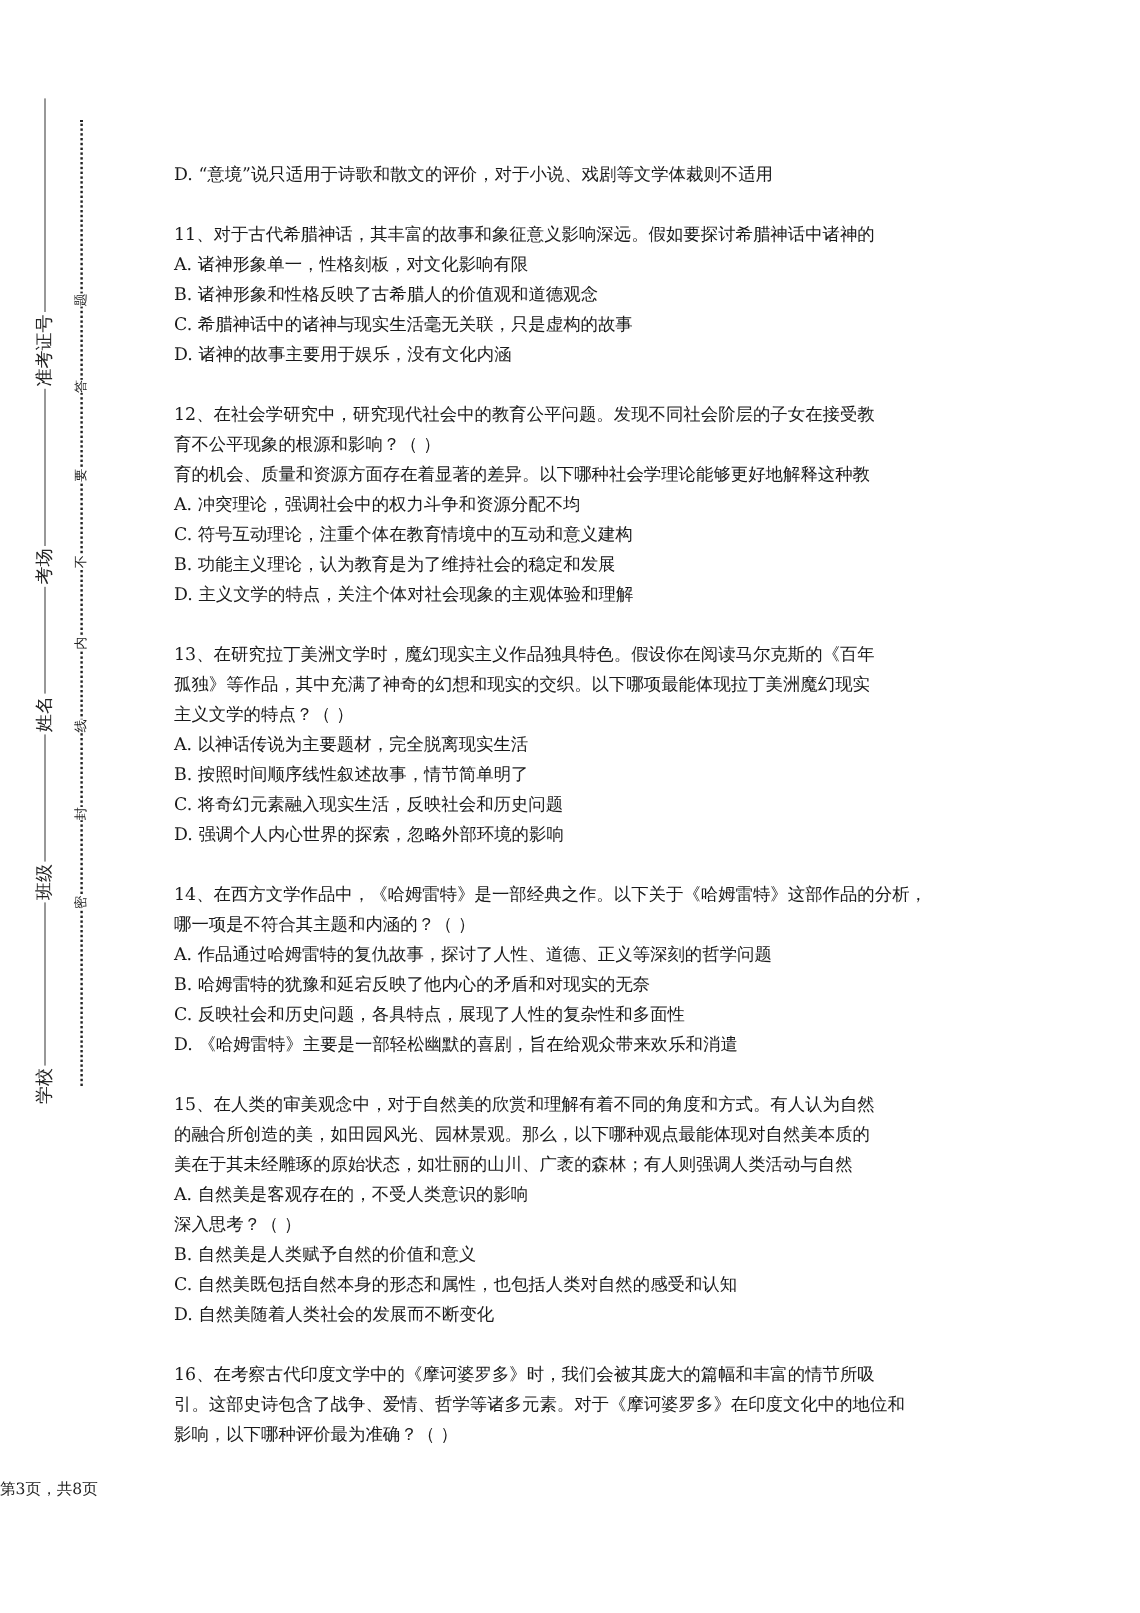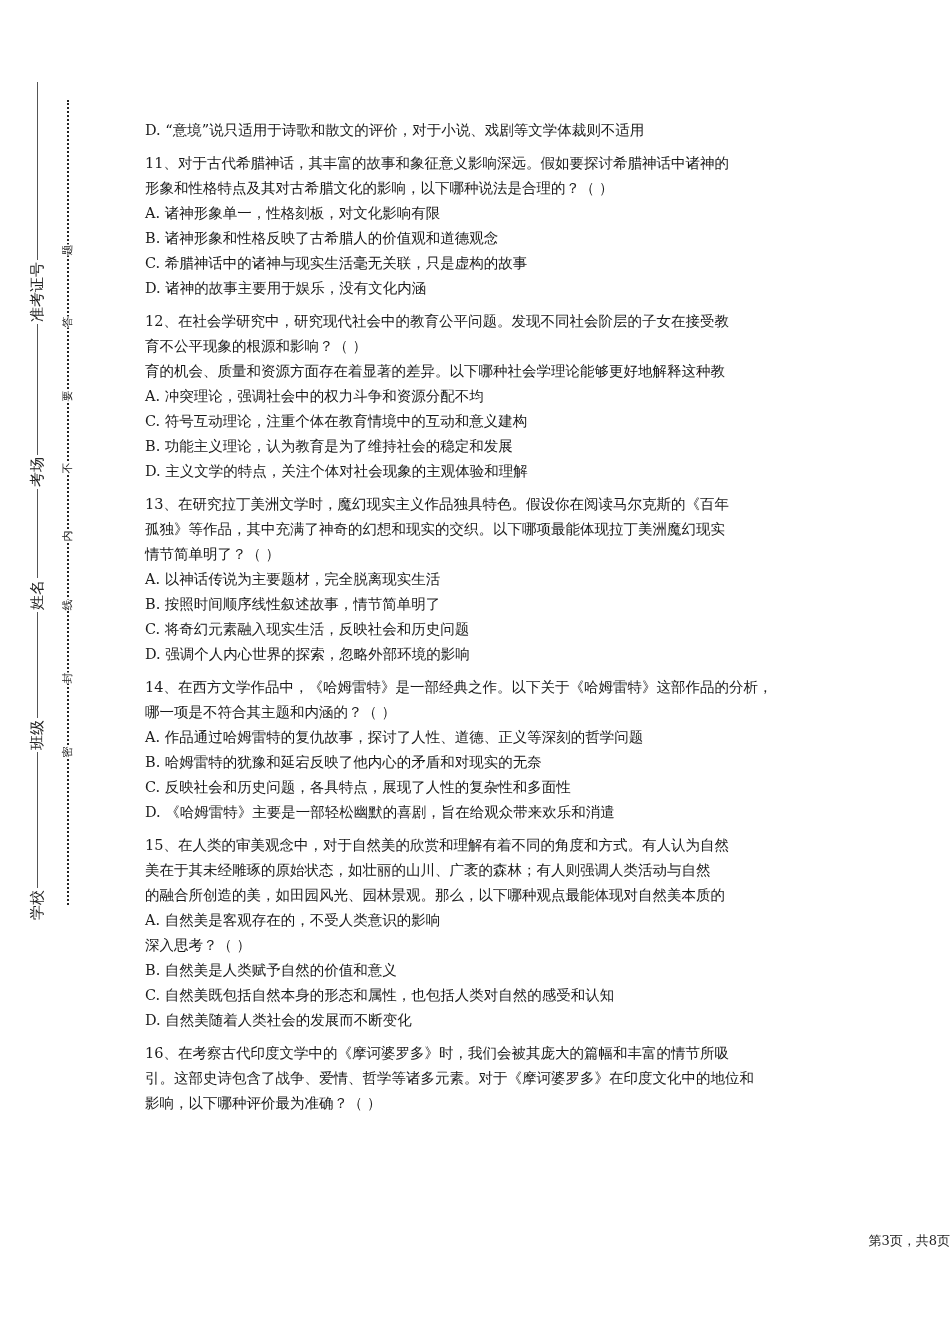--- a/index.html
+++ b/index.html
@@ -5,24 +5,24 @@
   html, body { margin:0; padding:0; background:#ffffff; }
   body { width:950px; height:1344px; position:relative; overflow:hidden;
          font-family:"DejaVu Serif","Liberation Serif",serif; color:#1a1a1a; }
   .binding-line { position:absolute; left:37px; top:82px; width:1px; height:813px; background:#555; }
   .dotted-line { position:absolute; left:67px; top:100px; width:0; height:805px;
                  border-left:2px dotted #222; }
   .side-label { position:absolute; left:37px; transform:translate(-50%,-50%) rotate(-90deg);
                 white-space:nowrap; font-size:15px; background:#fff; padding:0 2px; color:#222; }
   .seal-char { position:absolute; left:68px; transform:translate(-50%,-50%) rotate(-90deg);
                font-size:11px; background:#fff; padding:1px 0; color:#222; line-height:12px; }
-  .content { position:absolute; left:145px; top:118px; width:680px; font-size:14.5px; line-height:25px; }
+  .content { position:absolute; left:145px; top:134px; width:680px; font-size:14.5px; line-height:25px; }
   .line { white-space:nowrap; height:25px; }
-  .question { margin-top:8px; }
-  .footer { position:absolute; top:1232px; left:0; width:950px; text-align:right; font-size:13px; color:#222; }
+  .question { margin-top:25px; }
+  .footer { position:absolute; top:1232px; left:0; width:950px; text-align:left; font-size:13px; color:#222; }
 </style>
 </head>
 <body>
 
 <div>
   <div class="binding-line"></div>
   <div class="dotted-line"></div>
   <div id="side-labels">
       <div class="side-label" style="top: 292px;">准考证号</div>
       <div class="side-label" style="top: 472px;">考场</div>
@@ -40,56 +40,55 @@
       <div class="seal-char" style="top: 678px;">封</div>
       <div class="seal-char" style="top: 752px;">密</div>
     </div>
 </div>
 
 <div class="content">
   <div class="line">D. “意境”说只适用于诗歌和散文的评价，对于小说、戏剧等文学体裁则不适用</div>
   <div id="questions">
       <div class="question">
         <div class="line">11、对于古代希腊神话，其丰富的故事和象征意义影响深远。假如要探讨希腊神话中诸神的</div>
-        <div class="line">形象和性格特点及其对古希腊文化的影响，以下哪种说法是合理的？（  ）</div>
         <div class="line">A. 诸神形象单一，性格刻板，对文化影响有限</div>
         <div class="line">B. 诸神形象和性格反映了古希腊人的价值观和道德观念</div>
         <div class="line">C. 希腊神话中的诸神与现实生活毫无关联，只是虚构的故事</div>
         <div class="line">D. 诸神的故事主要用于娱乐，没有文化内涵</div>
       </div>
       <div class="question">
         <div class="line">12、在社会学研究中，研究现代社会中的教育公平问题。发现不同社会阶层的子女在接受教</div>
         <div class="line">育不公平现象的根源和影响？（  ）</div>
         <div class="line">育的机会、质量和资源方面存在着显著的差异。以下哪种社会学理论能够更好地解释这种教</div>
         <div class="line">A. 冲突理论，强调社会中的权力斗争和资源分配不均</div>
         <div class="line">C. 符号互动理论，注重个体在教育情境中的互动和意义建构</div>
         <div class="line">B. 功能主义理论，认为教育是为了维持社会的稳定和发展</div>
         <div class="line">D. 主义文学的特点，关注个体对社会现象的主观体验和理解</div>
       </div>
       <div class="question">
         <div class="line">13、在研究拉丁美洲文学时，魔幻现实主义作品独具特色。假设你在阅读马尔克斯的《百年</div>
         <div class="line">孤独》等作品，其中充满了神奇的幻想和现实的交织。以下哪项最能体现拉丁美洲魔幻现实</div>
-        <div class="line">情节简单明了？（  ）</div>
+        <div class="line">主义文学的特点？（  ）</div>
         <div class="line">A. 以神话传说为主要题材，完全脱离现实生活</div>
         <div class="line">B. 按照时间顺序线性叙述故事，情节简单明了</div>
         <div class="line">C. 将奇幻元素融入现实生活，反映社会和历史问题</div>
         <div class="line">D. 强调个人内心世界的探索，忽略外部环境的影响</div>
       </div>
       <div class="question">
         <div class="line">14、在西方文学作品中，《哈姆雷特》是一部经典之作。以下关于《哈姆雷特》这部作品的分析，</div>
         <div class="line">哪一项是不符合其主题和内涵的？（  ）</div>
         <div class="line">A. 作品通过哈姆雷特的复仇故事，探讨了人性、道德、正义等深刻的哲学问题</div>
         <div class="line">B. 哈姆雷特的犹豫和延宕反映了他内心的矛盾和对现实的无奈</div>
         <div class="line">C. 反映社会和历史问题，各具特点，展现了人性的复杂性和多面性</div>
         <div class="line">D. 《哈姆雷特》主要是一部轻松幽默的喜剧，旨在给观众带来欢乐和消遣</div>
       </div>
       <div class="question">
         <div class="line">15、在人类的审美观念中，对于自然美的欣赏和理解有着不同的角度和方式。有人认为自然</div>
+        <div class="line">的融合所创造的美，如田园风光、园林景观。那么，以下哪种观点最能体现对自然美本质的</div>
         <div class="line">美在于其未经雕琢的原始状态，如壮丽的山川、广袤的森林；有人则强调人类活动与自然</div>
-        <div class="line">的融合所创造的美，如田园风光、园林景观。那么，以下哪种观点最能体现对自然美本质的</div>
         <div class="line">A. 自然美是客观存在的，不受人类意识的影响</div>
         <div class="line">深入思考？（  ）</div>
         <div class="line">B. 自然美是人类赋予自然的价值和意义</div>
         <div class="line">C. 自然美既包括自然本身的形态和属性，也包括人类对自然的感受和认知</div>
         <div class="line">D. 自然美随着人类社会的发展而不断变化</div>
       </div>
       <div class="question">
         <div class="line">16、在考察古代印度文学中的《摩诃婆罗多》时，我们会被其庞大的篇幅和丰富的情节所吸</div>
         <div class="line">引。这部史诗包含了战争、爱情、哲学等诸多元素。对于《摩诃婆罗多》在印度文化中的地位和</div>
         <div class="line">影响，以下哪种评价最为准确？（  ）</div>

